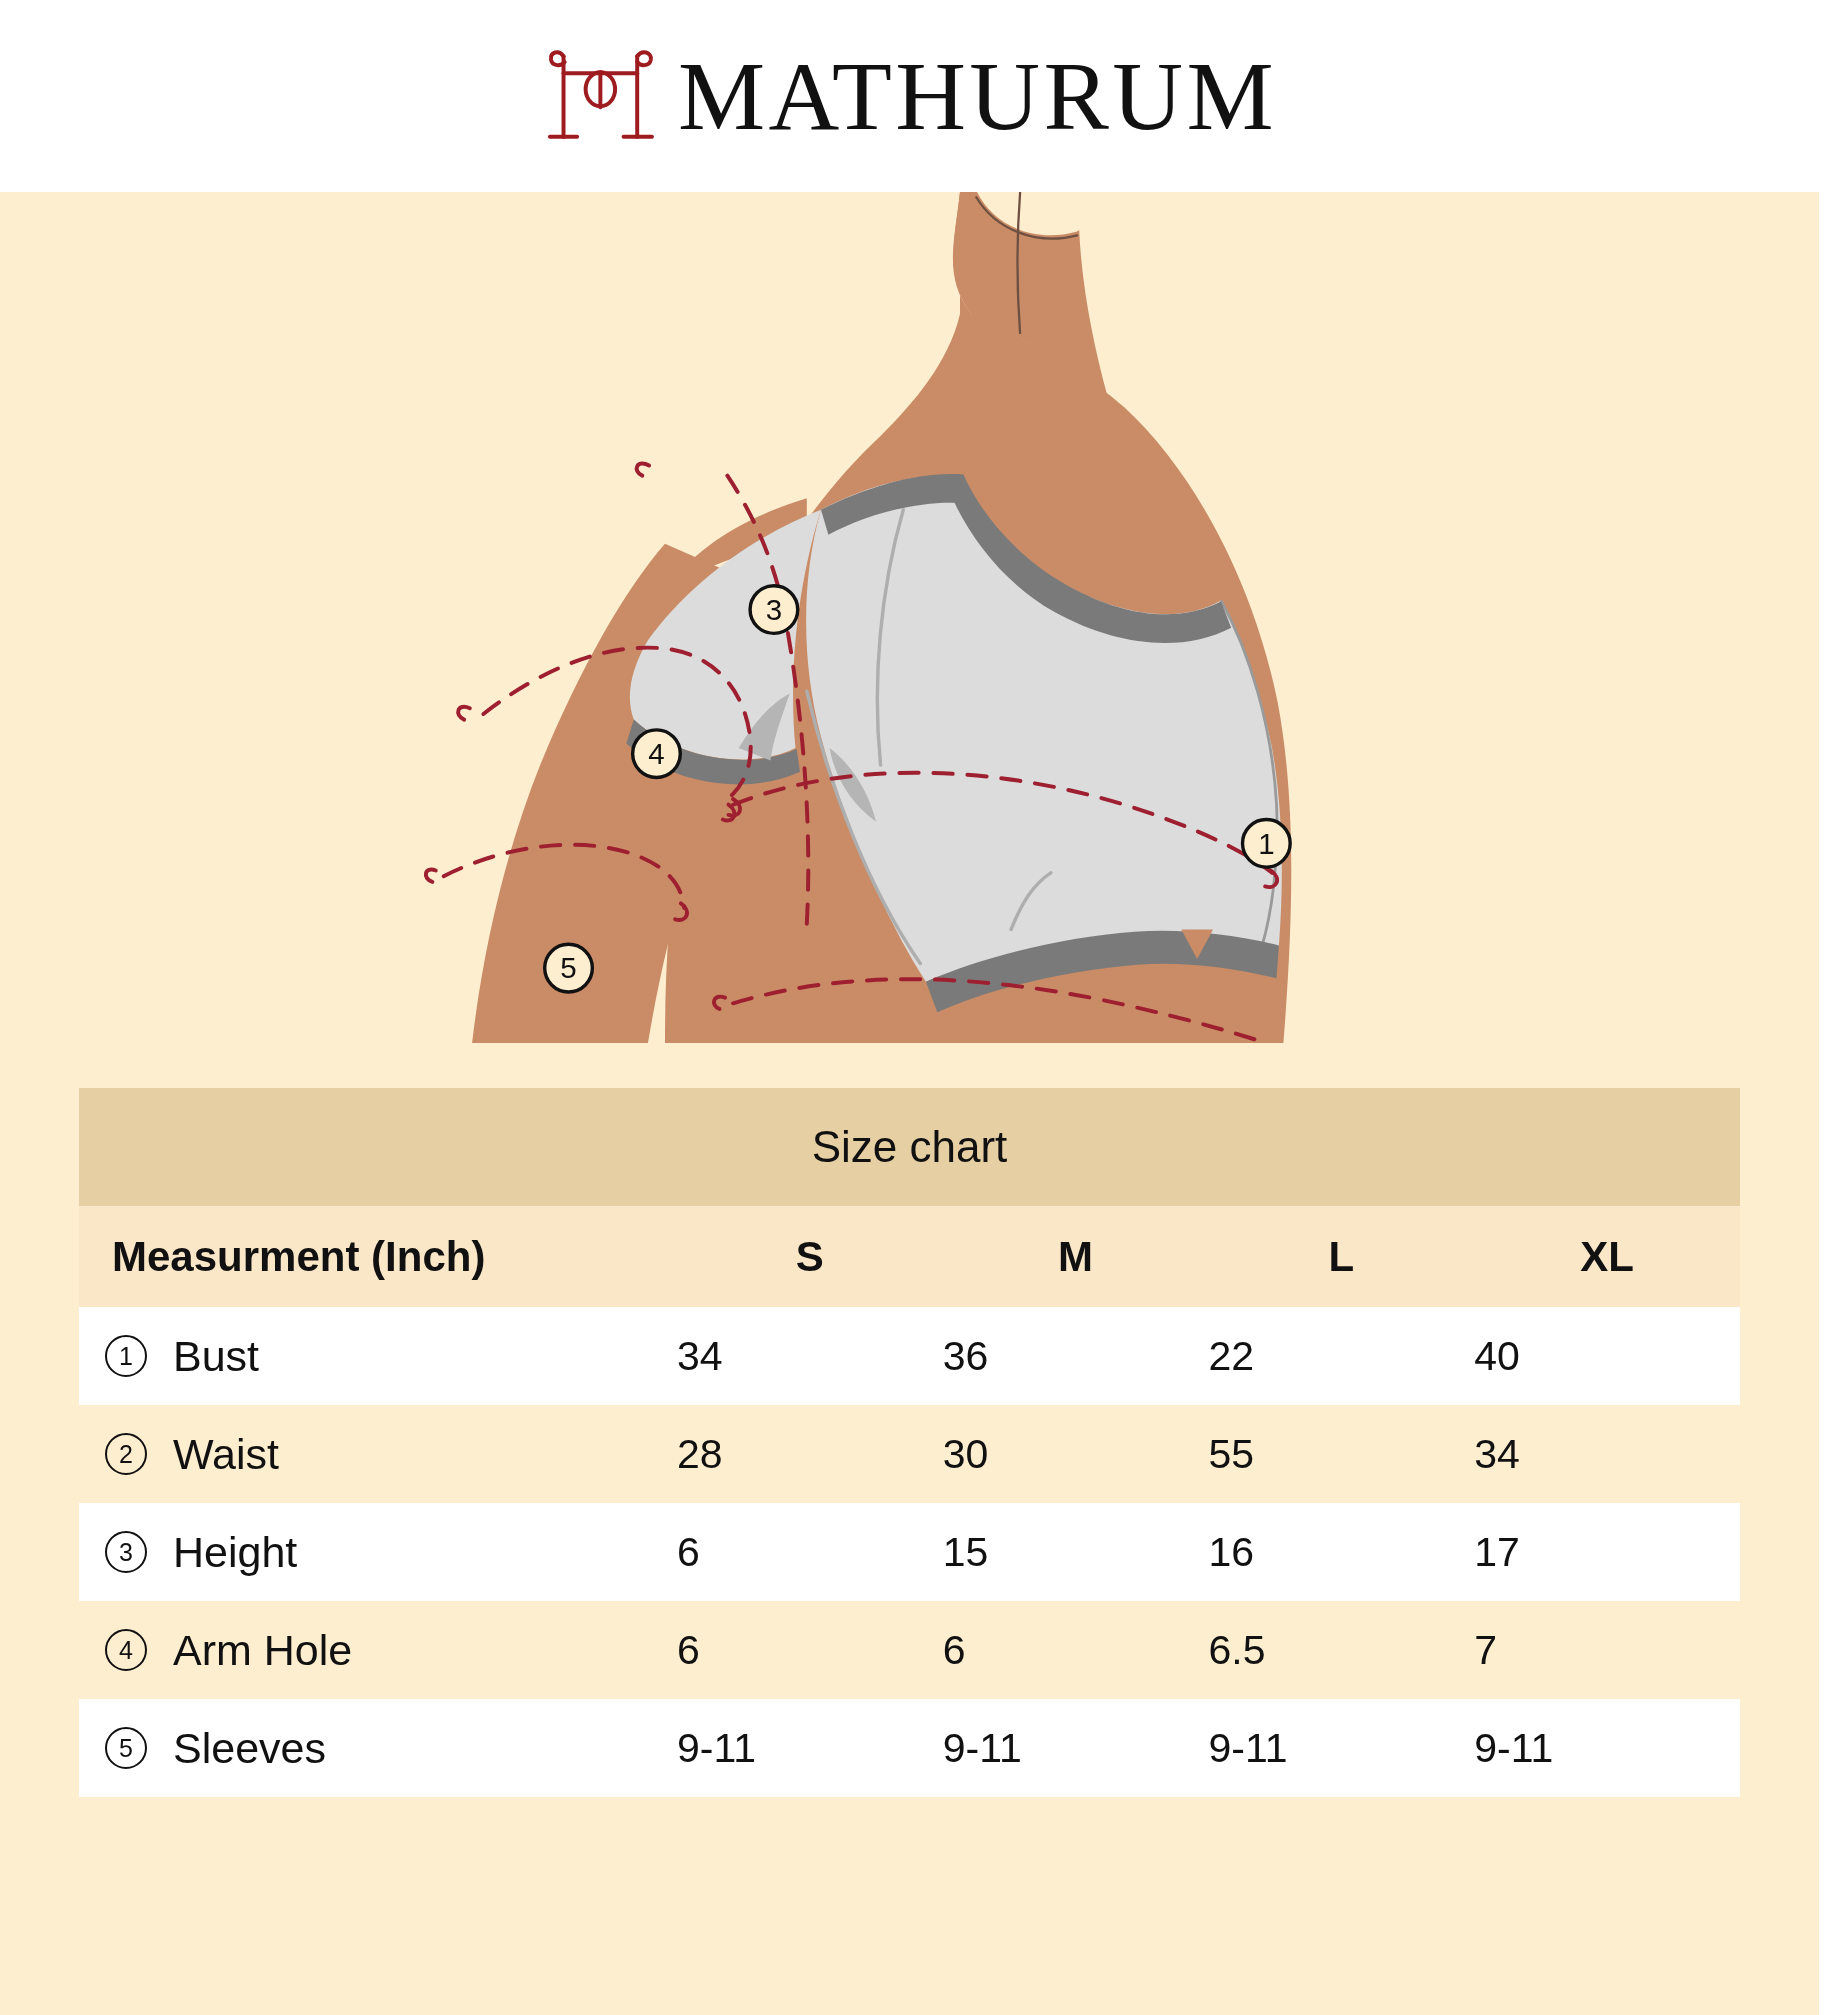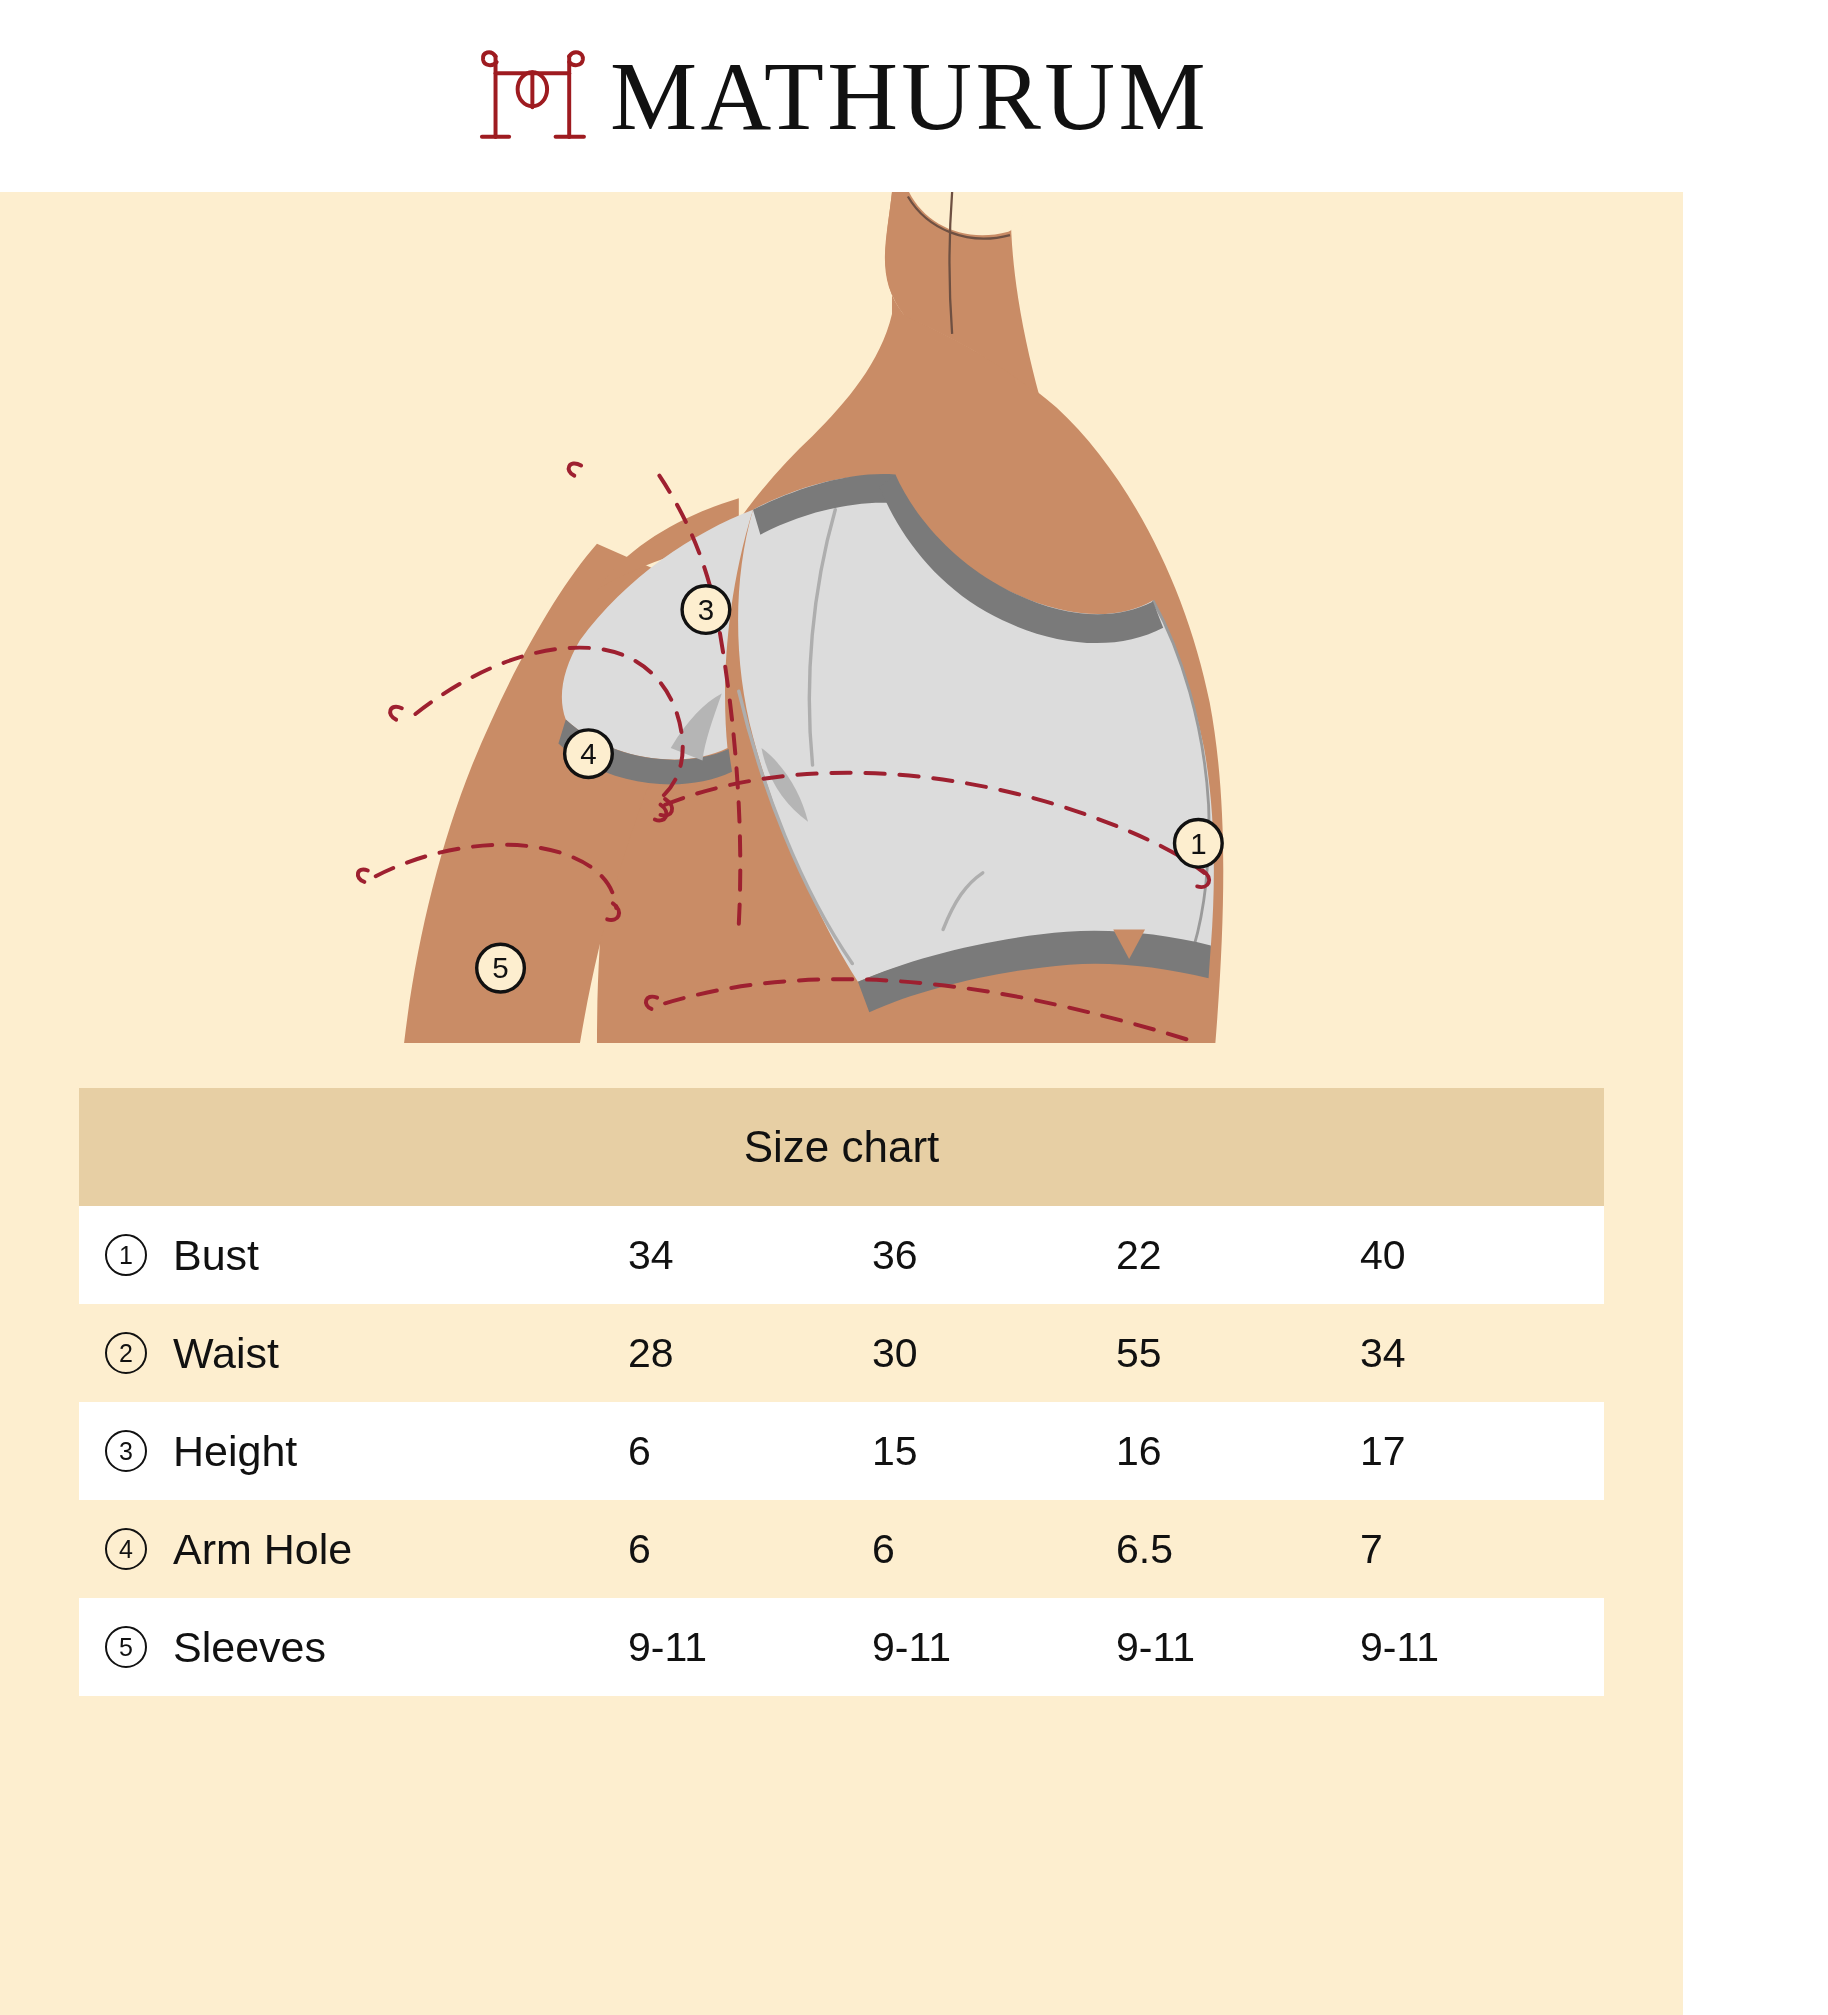--- a/index.html
+++ b/index.html
@@ -2,21 +2,21 @@
 <html style="font-size:9px"><head>
 <meta charset="utf-8">
 <style>
   * { box-sizing: border-box; }
   html, body {
     margin: 0; padding: 0;
     background: #ffffff;
     font-family: "Liberation Sans", sans-serif;
   }
   .page {
-    width: 1683px;
+    width: 1819px;
     height: 2015px;
     position: relative;
     background: #15803d;
     overflow: hidden;
   }
 
   
   .header {
     height: 192px;
     background: #ffffff;
@@ -281,20 +281,27 @@
         <col class="c-label">
           <col class="c-size">
           <col class="c-size">
           <col class="c-size">
           <col class="c-size">
       </colgroup>
       <tbody>
         <tr class="title-row">
           <td colspan="5">Size chart</td>
         </tr>
+        <tr class="head-row">
+          <td class="label-col">Measurment (Inch)</td>
+          <td class="size-col">S</td>
+          <td class="size-col">M</td>
+          <td class="size-col">L</td>
+          <td class="size-col">XL</td>
+        </tr>
 
         <tr class="data-row odd">
           <td class="label-col">
             <div class="label-cell-inner">
               <span class="num-badge">1</span>
               <span class="meas-name">Bust</span>
             </div>
           </td>
           <td class="size-col">34</td>
           <td class="size-col">36</td>

